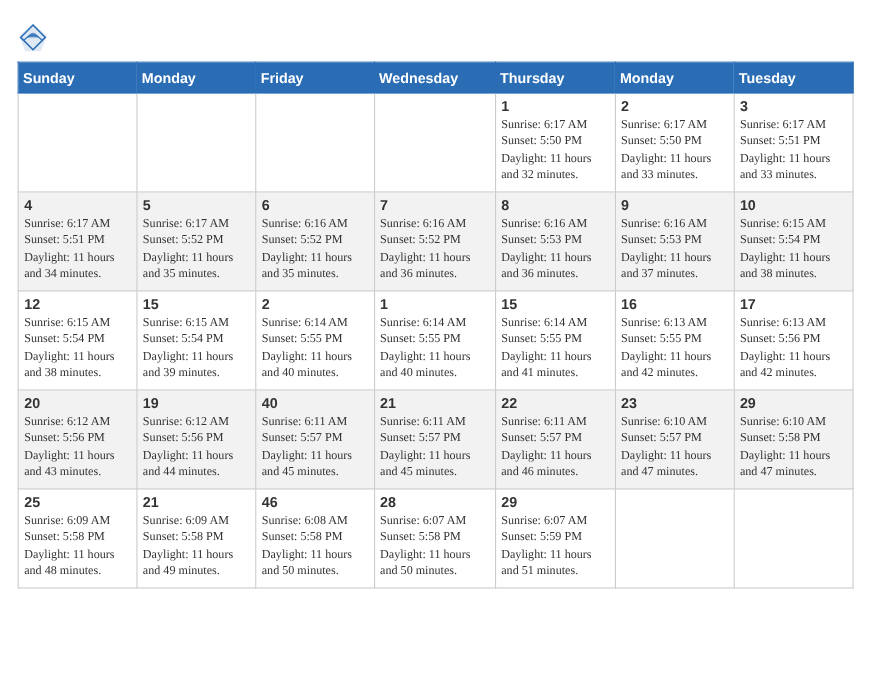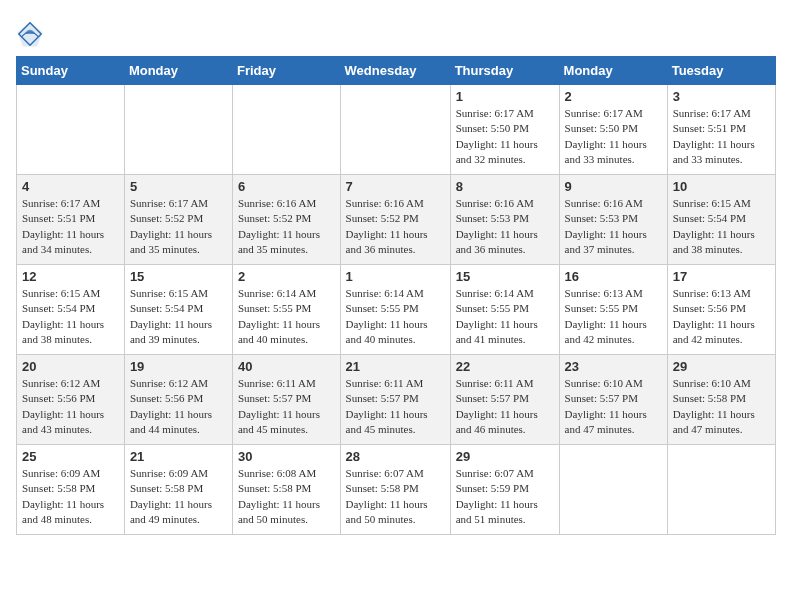--- a/index.html
+++ b/index.html
@@ -298,21 +298,21 @@
 Sunset: 5:58 PM
 Daylight: 11 hours and 48 minutes.</div>
         </td>
         <td>
           <span class="cell-date">21</span>
           <div class="cell-info" style="white-space: pre-line;">Sunrise: 6:09 AM
 Sunset: 5:58 PM
 Daylight: 11 hours and 49 minutes.</div>
         </td>
         <td>
-          <span class="cell-date">30</span>
+          <span class="cell-date">46</span>
           <div class="cell-info" style="white-space: pre-line;">Sunrise: 6:08 AM
 Sunset: 5:58 PM
 Daylight: 11 hours and 50 minutes.</div>
         </td>
         <td>
           <span class="cell-date">28</span>
           <div class="cell-info" style="white-space: pre-line;">Sunrise: 6:07 AM
 Sunset: 5:58 PM
 Daylight: 11 hours and 50 minutes.</div>
         </td>

